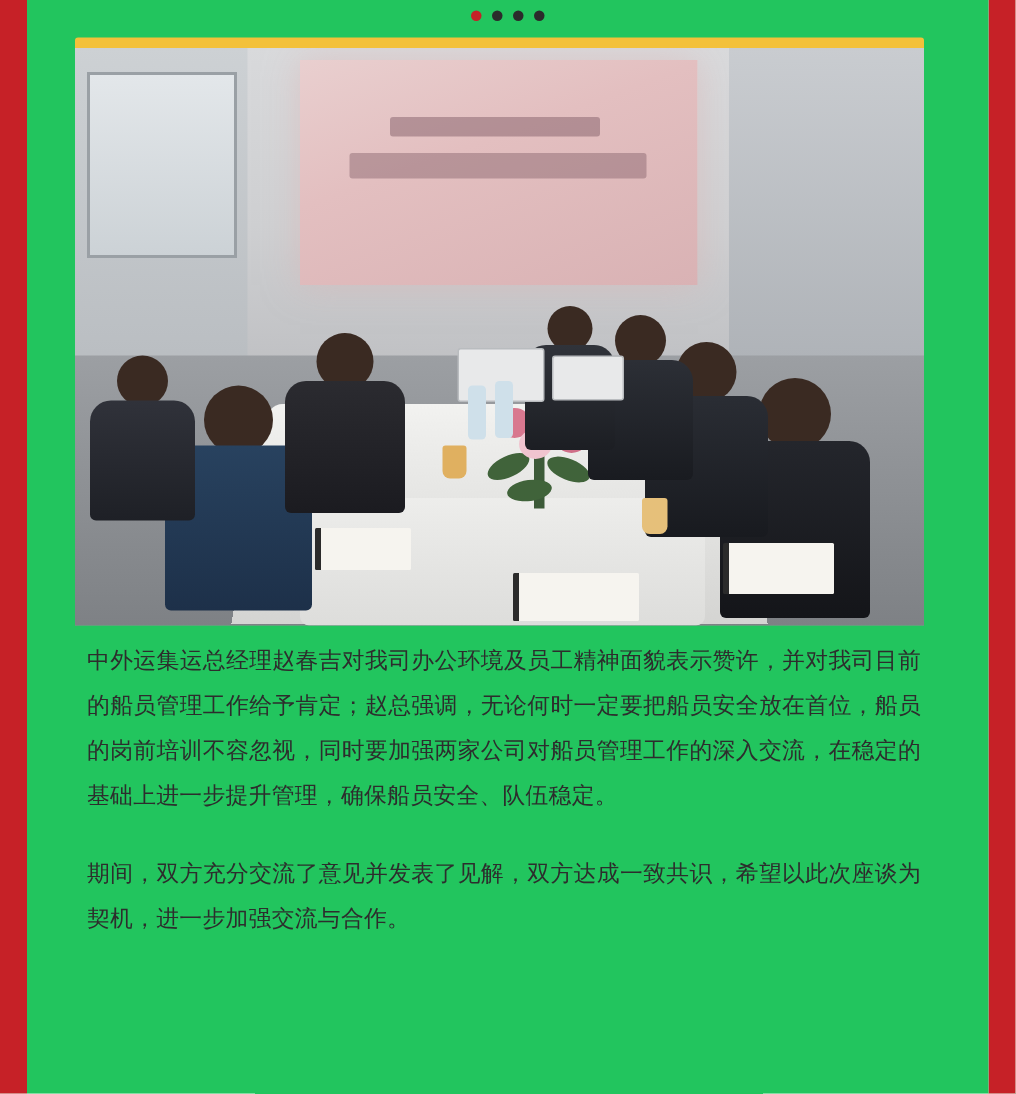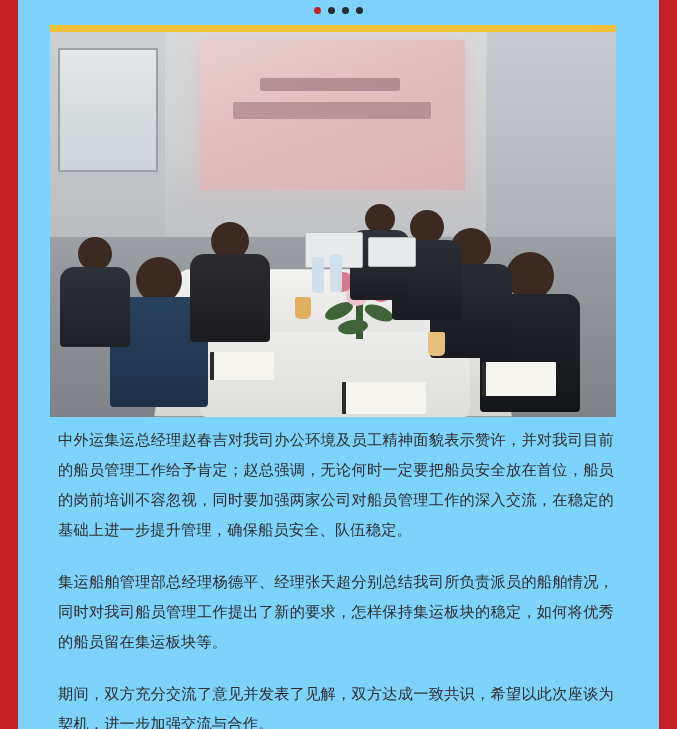--- a/index.html
+++ b/index.html
@@ -31,21 +31,21 @@
   }
   .edge-bar.left { left: 0; }
   .edge-bar.right { right: 0; }
 
   .inner-white {
     position: absolute;
     left: 18px;
     top: 0;
     width: 641px;
     height: 729px;
-    background: #7dd3fc;
+    background: #22c55e;
     text-decoration: underline;
   }
 
   
   .dots {
     position: absolute;
     left: 0;
     top: 7px;
     width: 641px;
     display: flex;
@@ -278,18 +278,17 @@
         <div class="cup" style="left:245px; top:265px; width:16px; height:22px; background:#e0b060;"></div>
         <div class="cup" style="left:378px; top:300px; width:17px; height:24px; background:#e6c07a;"></div>
         <div class="book" style="left:432px; top:330px; width:70px; height:34px;"></div>
         <div class="book" style="left:160px; top:320px; width:60px; height:28px;"></div>
         <div class="book" style="left:292px; top:350px; width:80px; height:32px;"></div>
       </div>
     </div>
 
     <div class="article">
       <p>中外运集运总经理赵春吉对我司办公环境及员工精神面貌表示赞许，并对我司目前的船员管理工作给予肯定；赵总强调，无论何时一定要把船员安全放在首位，船员的岗前培训不容忽视，同时要加强两家公司对船员管理工作的深入交流，在稳定的基础上进一步提升管理，确保船员安全、队伍稳定。</p>
-      <p>集运船舶管理部总经理杨德平、经理张天超分别总结我司所负责派员的船舶情况，同时对我司船员管理工作提出了新的要求，怎样保持集运板块的稳定，如何将优秀的船员留在集运板块等。</p>
       <p>期间，双方充分交流了意见并发表了见解，双方达成一致共识，希望以此次座谈为契机，进一步加强交流与合作。</p>
     </div>
 
   </div>
 </div>
 
 </body></html>

